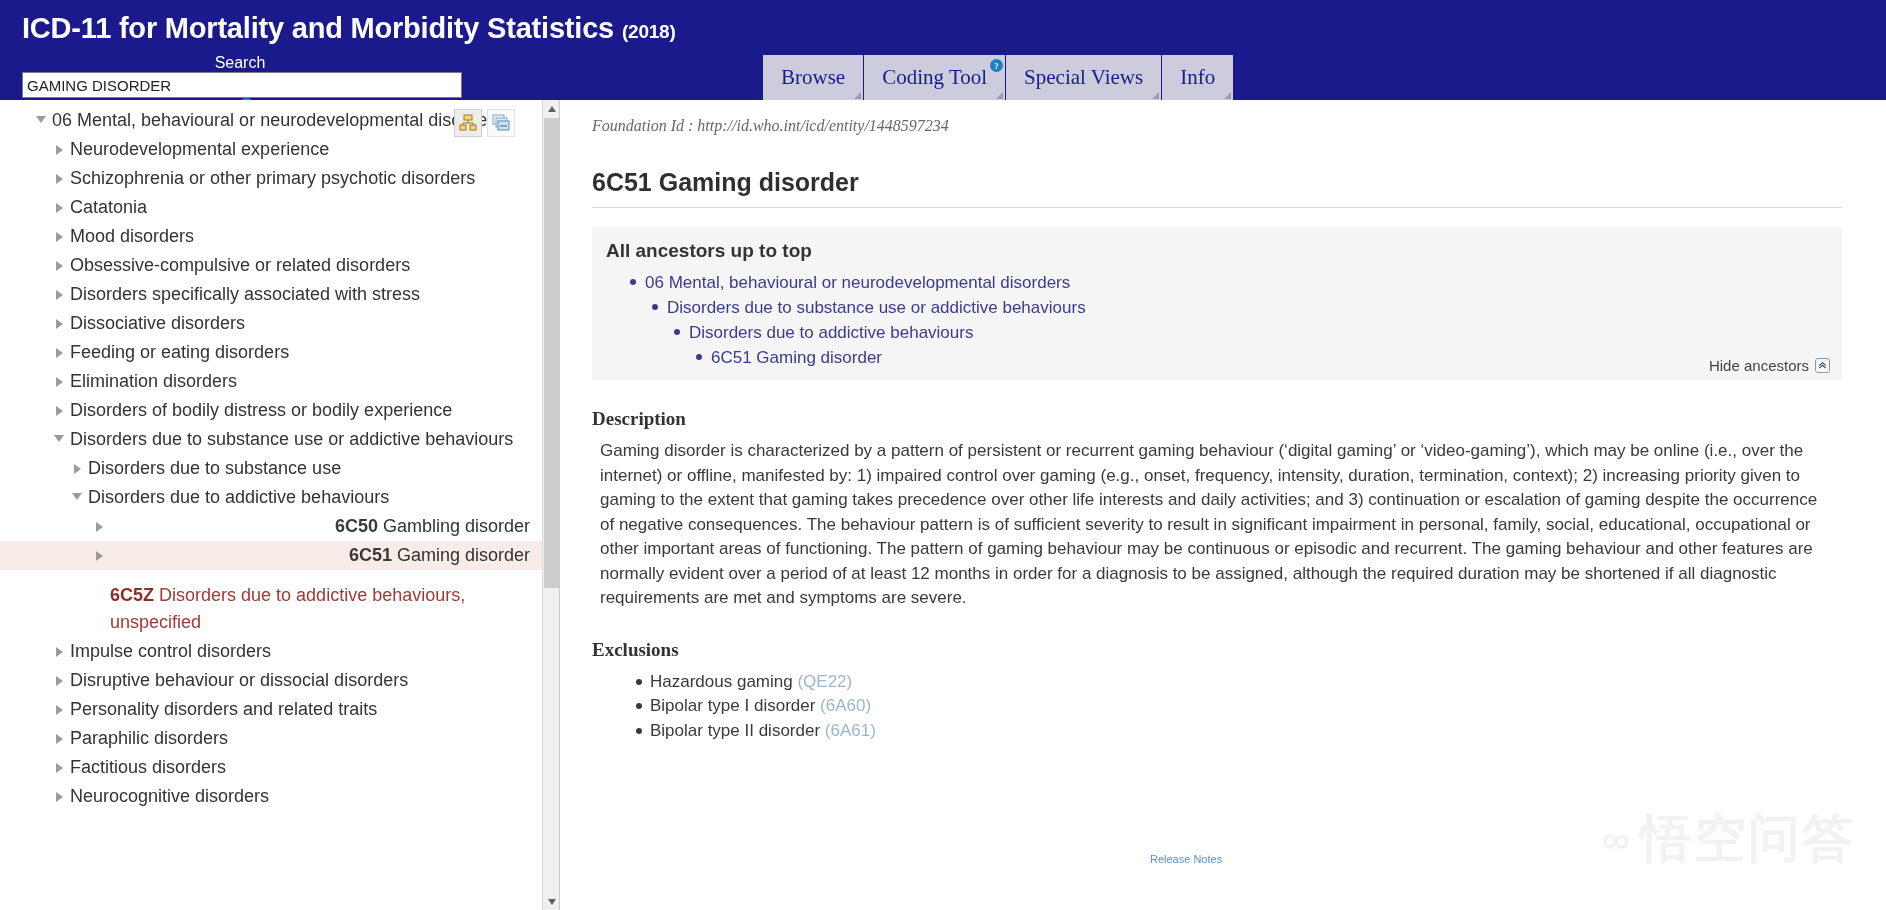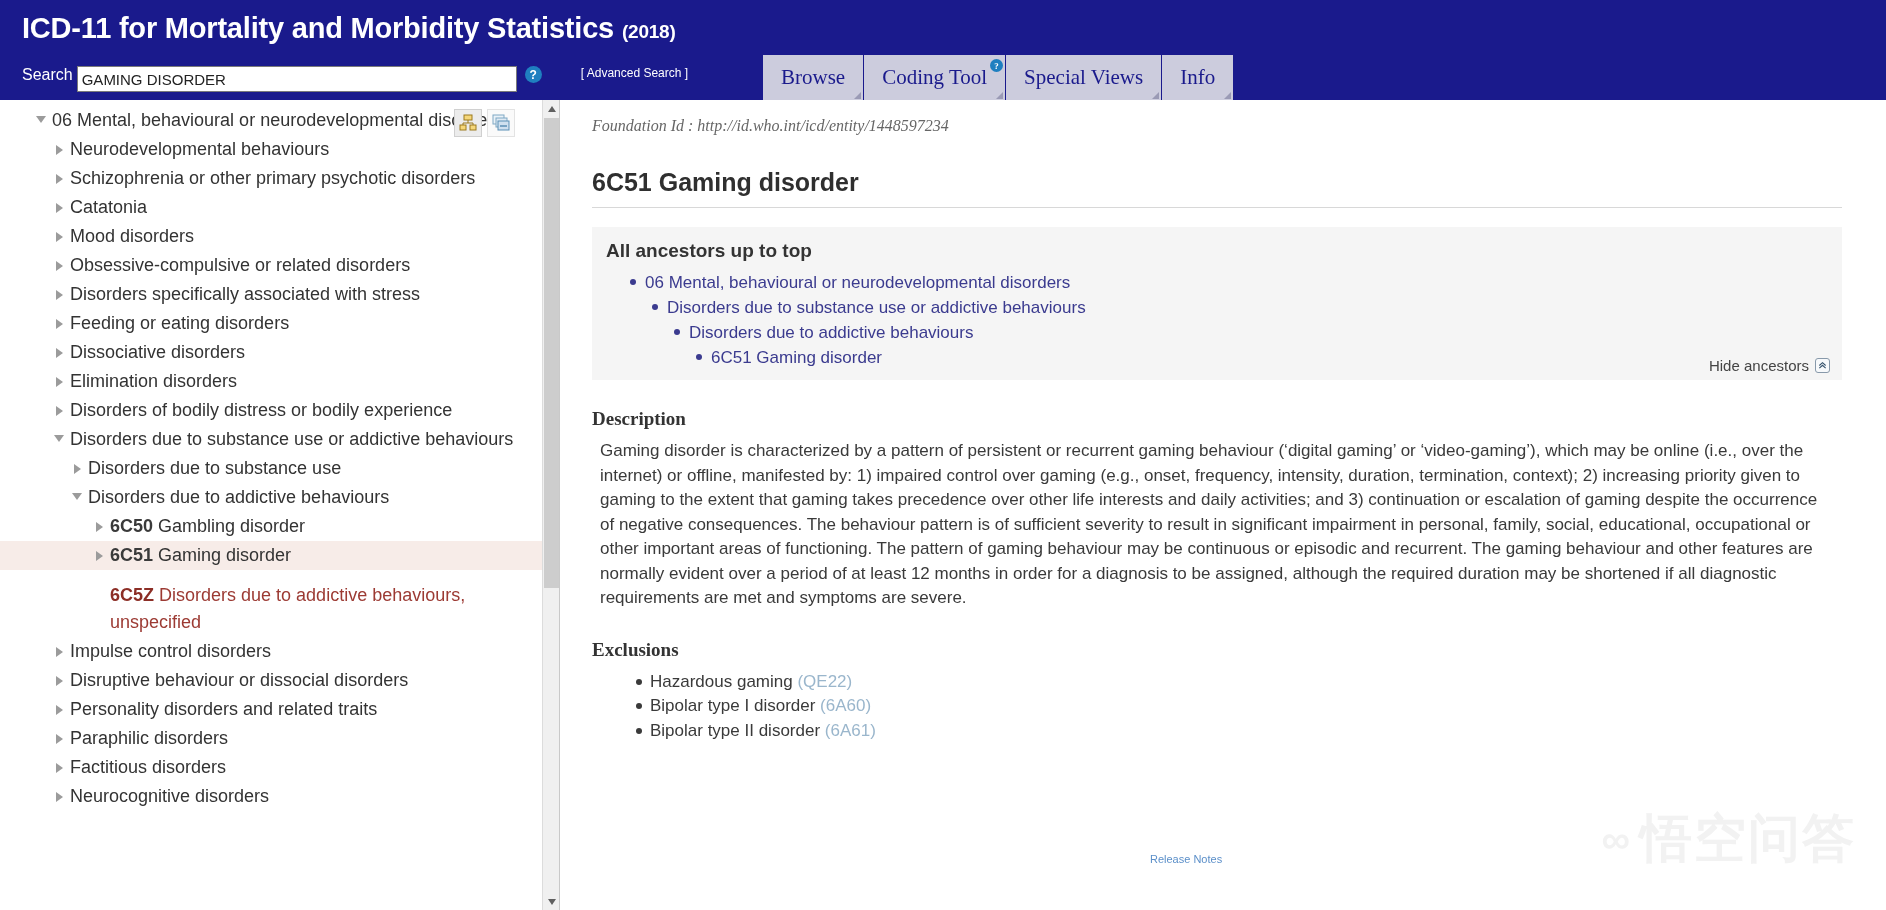--- a/index.html
+++ b/index.html
@@ -33,23 +33,25 @@
     white-space: nowrap;
   }
   .header-title .year {
     font-size: 19px;
     font-weight: bold;
   }
 
   .search-row {
     position: absolute;
     left: 22px;
-    top: 66px;
-    display: flex;
+    top: 54px;
+    display: flex;
+    align-items: center;
     white-space: nowrap;
+    flex-direction: column;
   }
   .search-label {
     color: #ffffff;
     font-size: 16px;
     margin-right: 4px;
   }
   .search-input {
     width: 440px;
     height: 26px;
     border: 1px solid #7a7a7a;
@@ -211,21 +213,21 @@
     font-weight: bold;
   }
   .tree-item.red .tlabel { color: #9c3a33; }
   .tree-item.red .code { color: #8c2e26; }
   .tree-item.code-black .code { color: #3a3a3a; font-weight: bold; }
 
   
   .lvl0 { padding-left: 30px; }
   .lvl1 { padding-left: 48px; }
   .lvl2 { padding-left: 66px; }
-  .lvl3 { padding-left: 88px; }
+  .lvl3 { padding-left: 88px; justify-content: space-between; }
 
   
   .scrollbar {
     position: absolute;
     right: 0; top: 0;
     width: 17px;
     height: 810px;
     background: #f0f0f0;
     border-left: 1px solid #dcdcdc;
   }
@@ -483,21 +485,21 @@
           <div class="tree-item lvl0">
             <span class="twisty">
               <span class="tri-down"></span>
             </span>
             <span class="tlabel">06 Mental, behavioural or neurodevelopmental disorders</span>
           </div>
           <div class="tree-item lvl1">
             <span class="twisty">
               <span class="tri-right"></span>
             </span>
-            <span class="tlabel">Neurodevelopmental behaviours</span>
+            <span class="tlabel">Neurodevelopmental experience</span>
           </div>
           <div class="tree-item lvl1">
             <span class="twisty">
               <span class="tri-right"></span>
             </span>
             <span class="tlabel">Schizophrenia or other primary psychotic disorders</span>
           </div>
           <div class="tree-item lvl1">
             <span class="twisty">
               <span class="tri-right"></span>
@@ -519,27 +521,27 @@
           <div class="tree-item lvl1">
             <span class="twisty">
               <span class="tri-right"></span>
             </span>
             <span class="tlabel">Disorders specifically associated with stress</span>
           </div>
           <div class="tree-item lvl1">
             <span class="twisty">
               <span class="tri-right"></span>
             </span>
+            <span class="tlabel">Dissociative disorders</span>
+          </div>
+          <div class="tree-item lvl1">
+            <span class="twisty">
+              <span class="tri-right"></span>
+            </span>
             <span class="tlabel">Feeding or eating disorders</span>
-          </div>
-          <div class="tree-item lvl1">
-            <span class="twisty">
-              <span class="tri-right"></span>
-            </span>
-            <span class="tlabel">Dissociative disorders</span>
           </div>
           <div class="tree-item lvl1">
             <span class="twisty">
               <span class="tri-right"></span>
             </span>
             <span class="tlabel">Elimination disorders</span>
           </div>
           <div class="tree-item lvl1">
             <span class="twisty">
               <span class="tri-right"></span>

